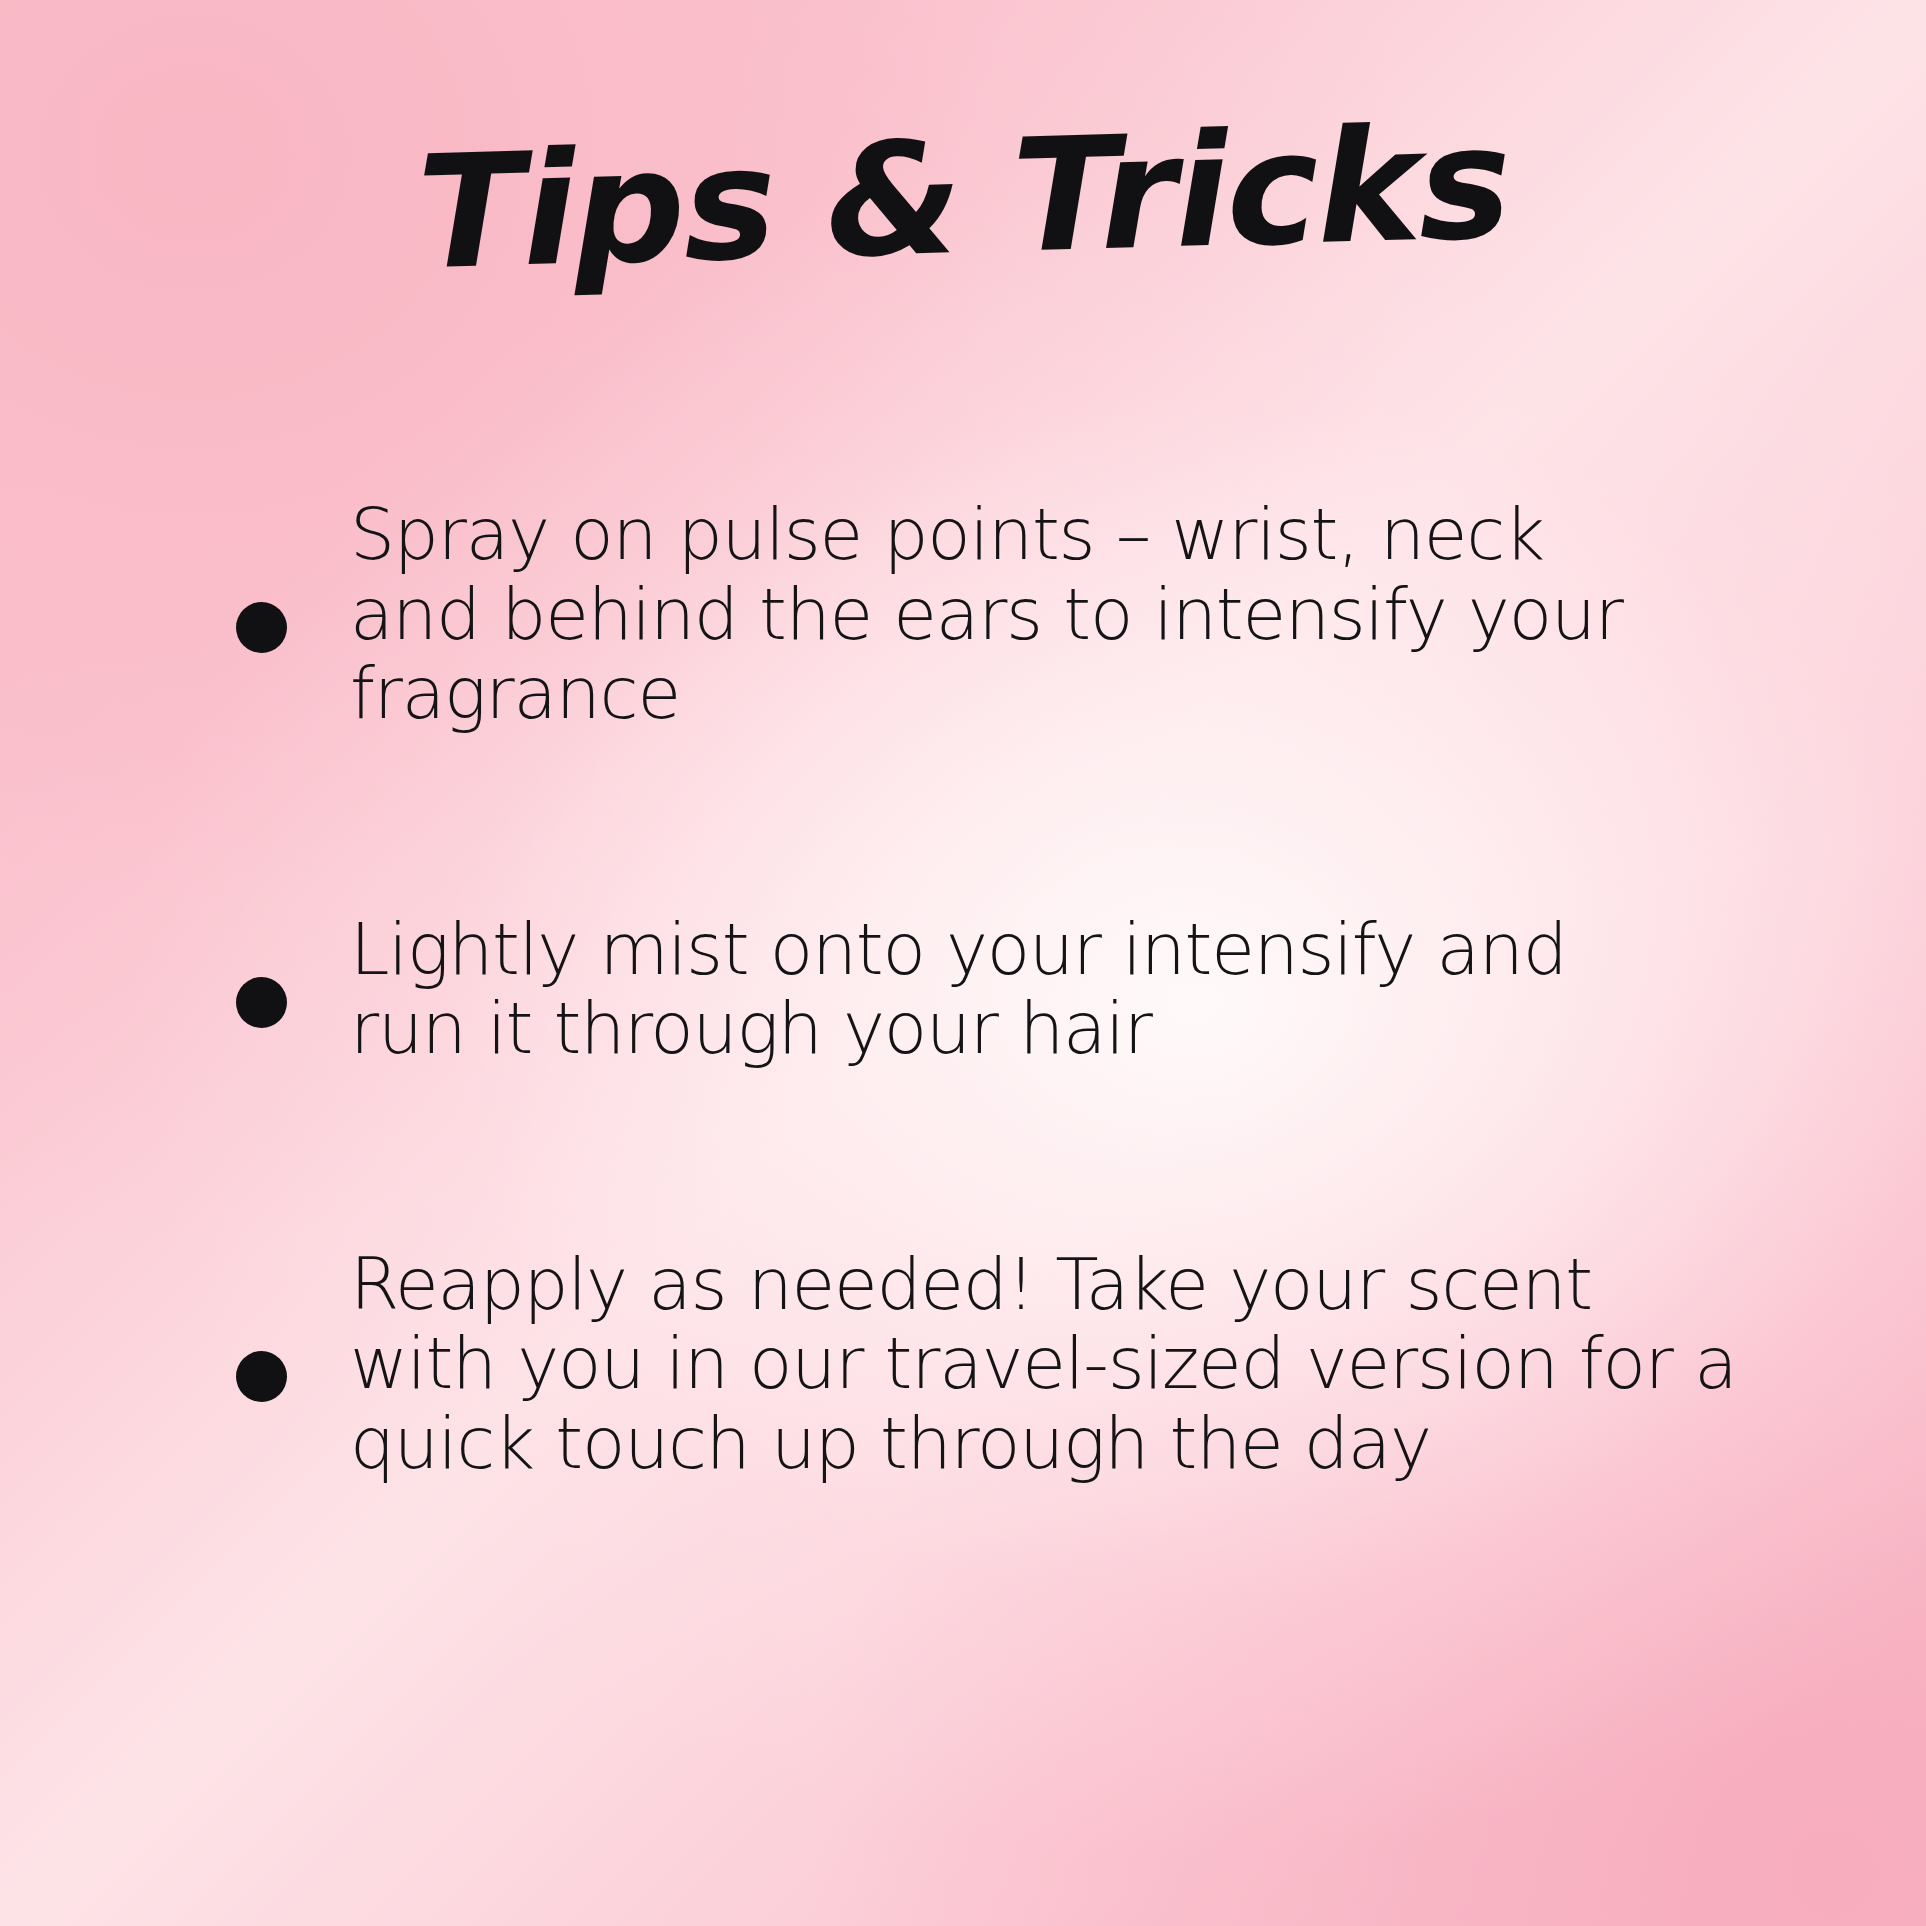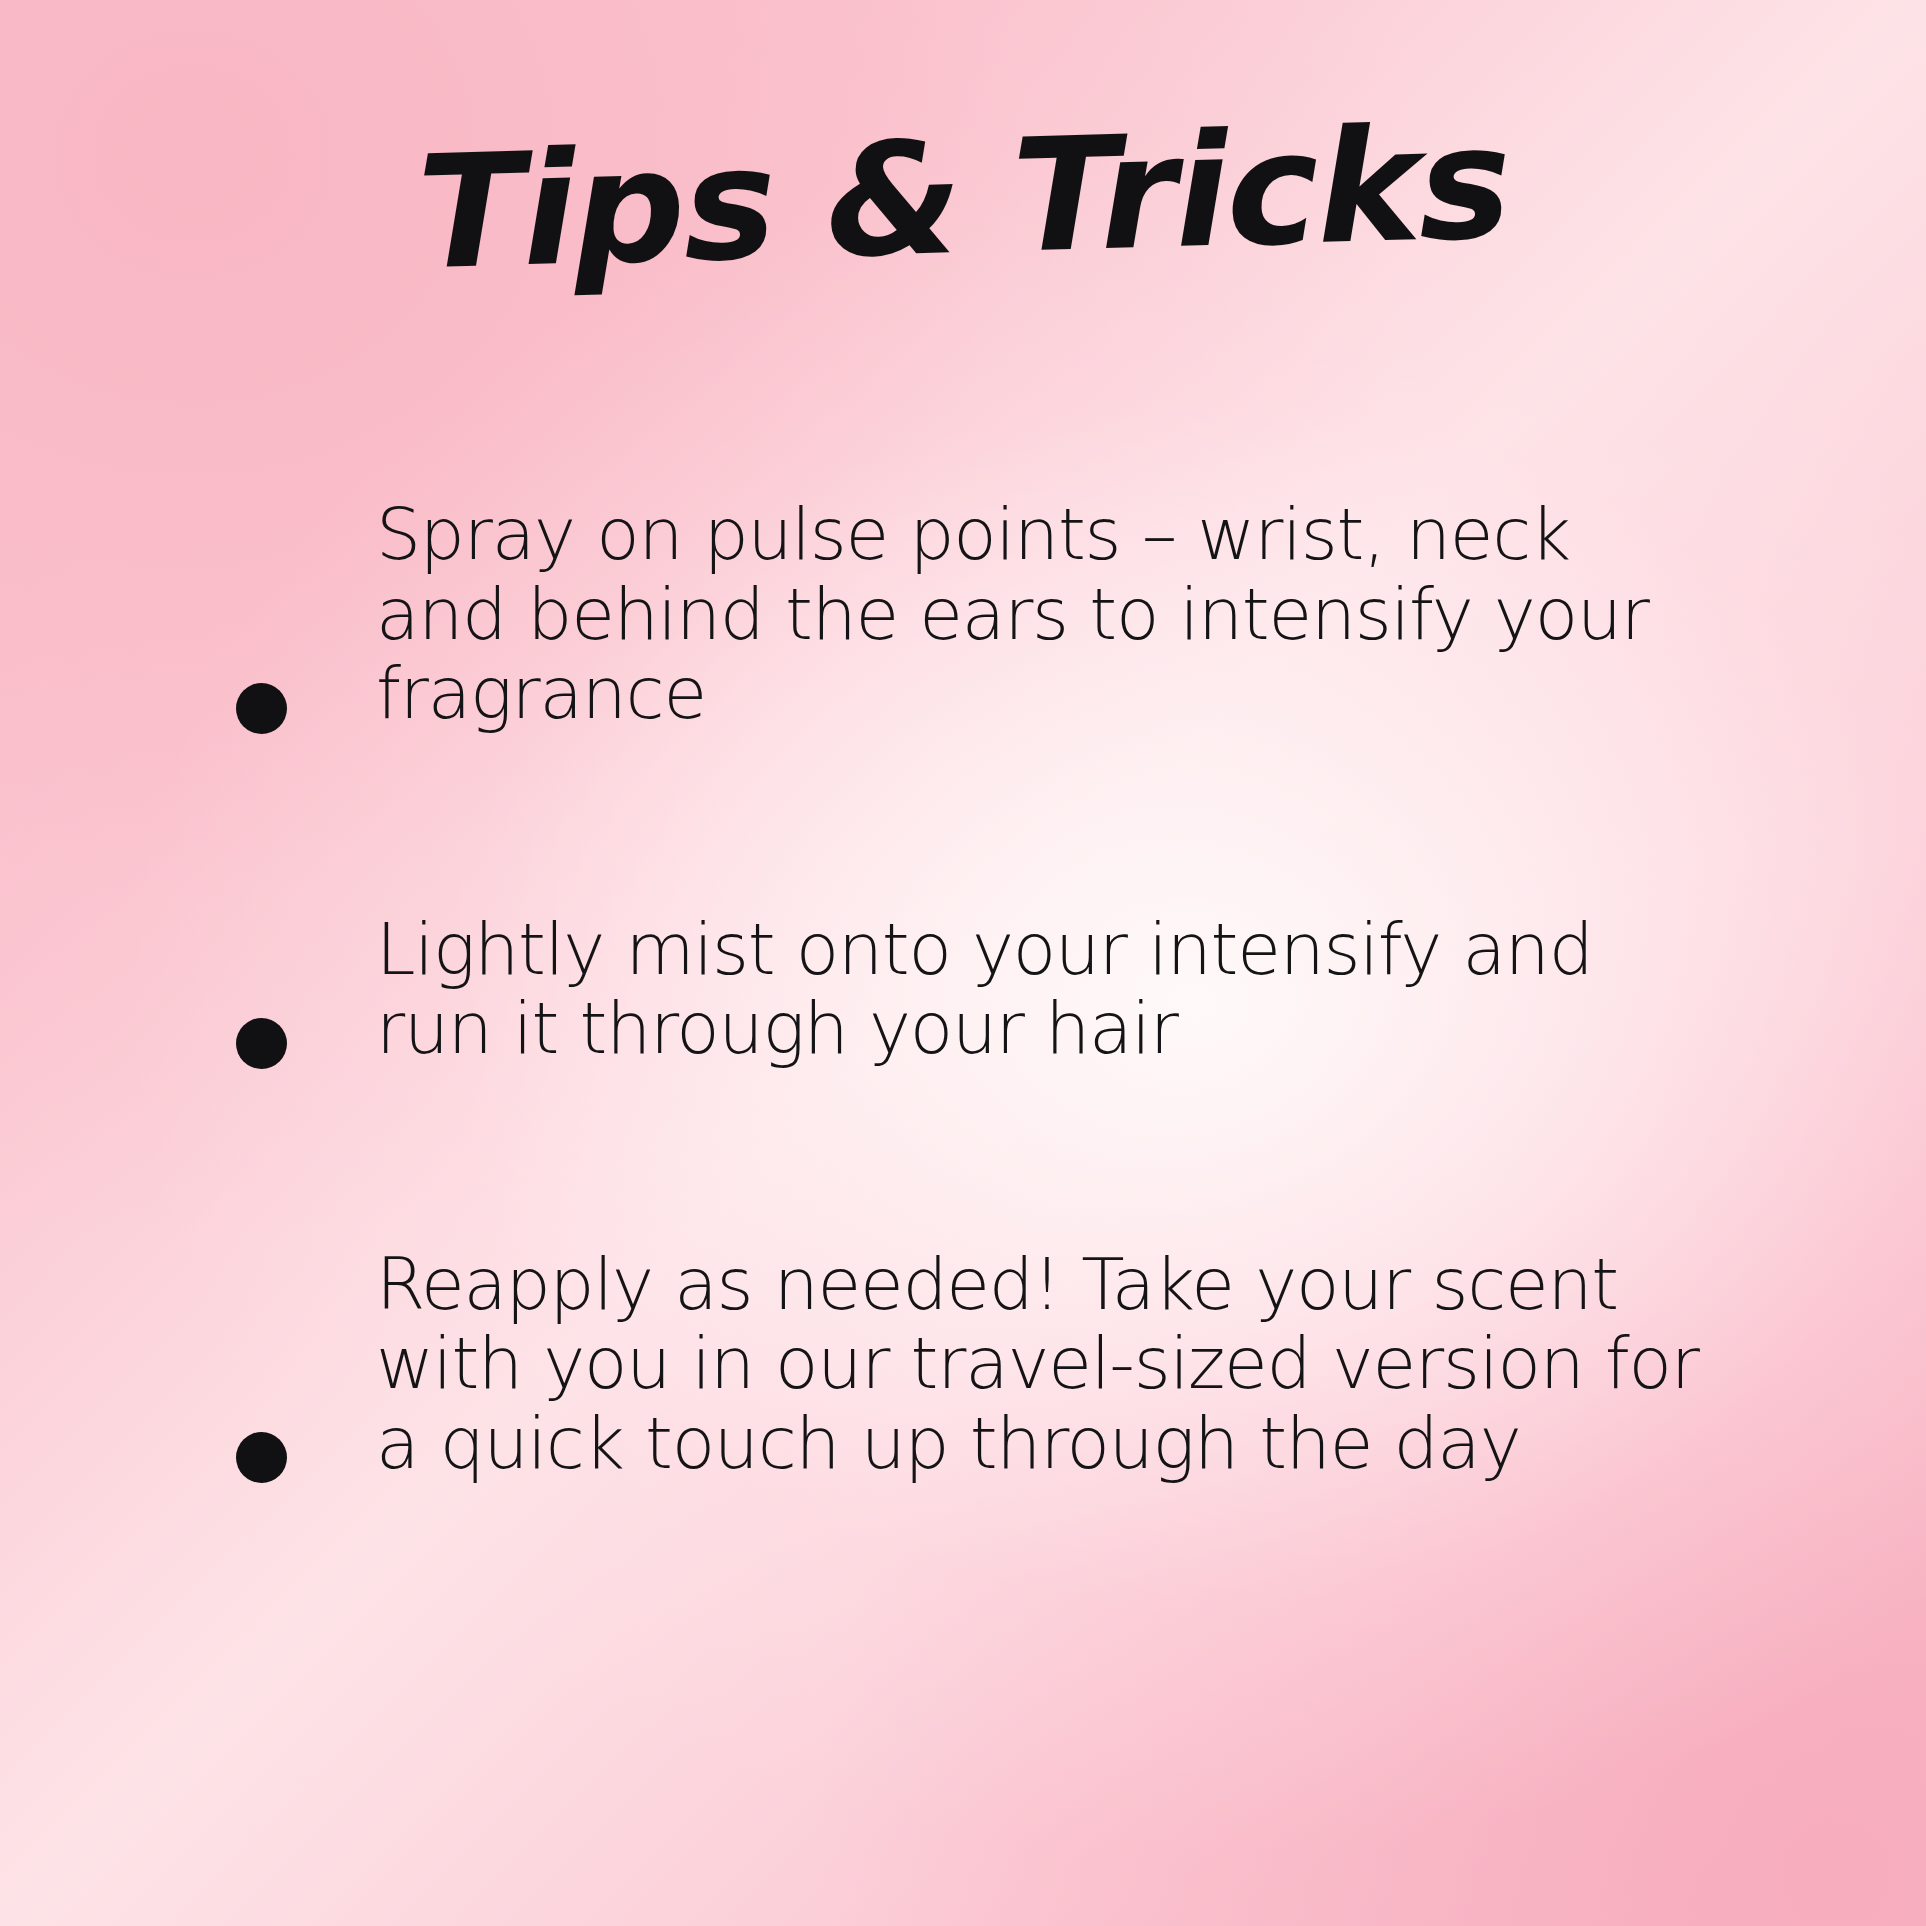--- a/index.html
+++ b/index.html
@@ -41,23 +41,22 @@
   }
   #tips {
     position: absolute;
     top: 495px;
     left: 236px;
     width: 1505px;
   }
   .tip {
     position: relative;
     display: flex;
-    align-items: flex-end;
+    align-items: center;
     margin-bottom: 176px;
-    gap: 26px;
   }
   .tip:last-child { margin-bottom: 0; }
   .bullet {
     flex: 0 0 auto;
     width: 51px;
     height: 51px;
     border-radius: 50%;
     background: #111113;
     margin-top: 26px;
   }

